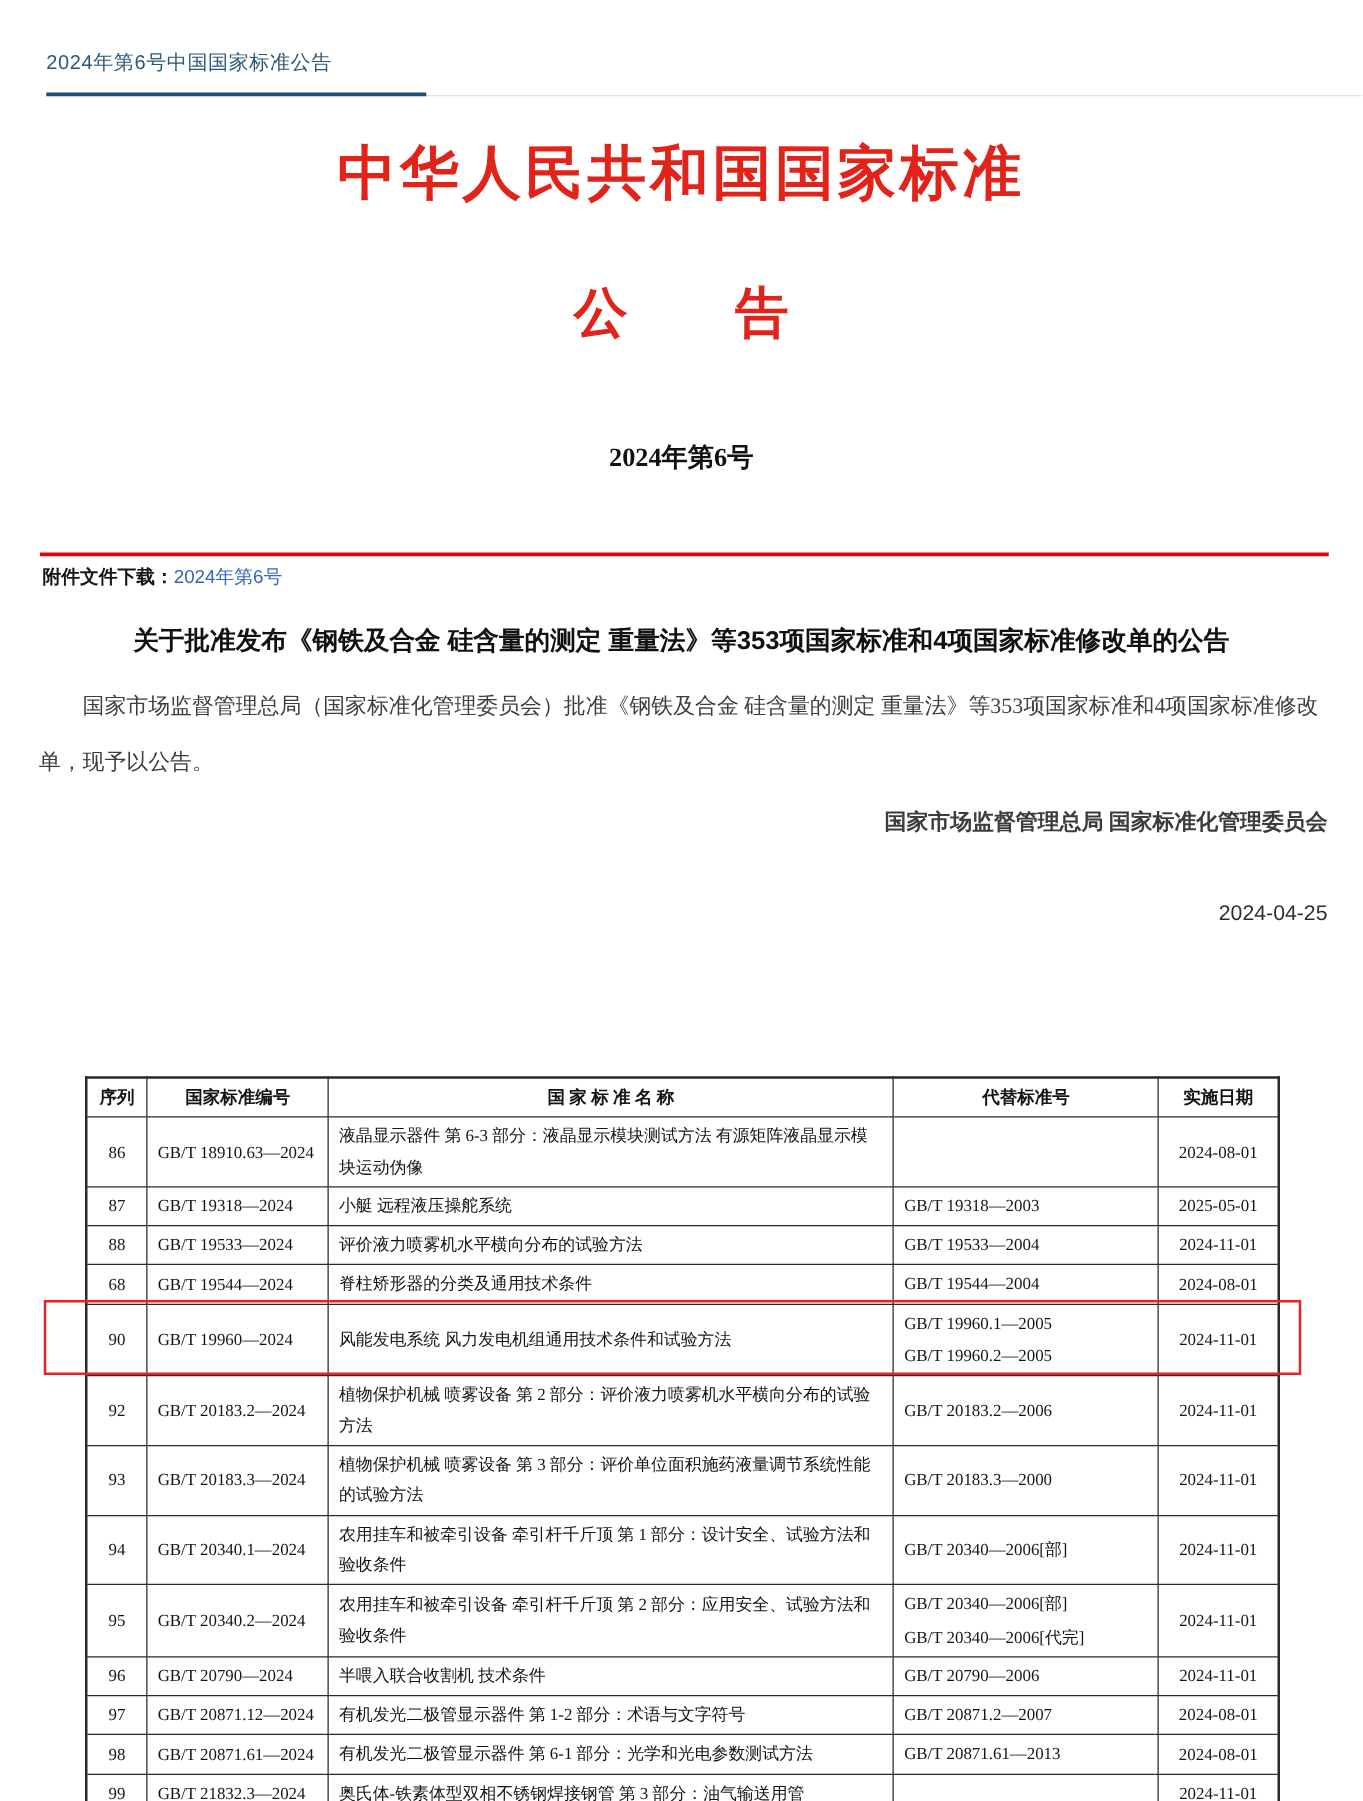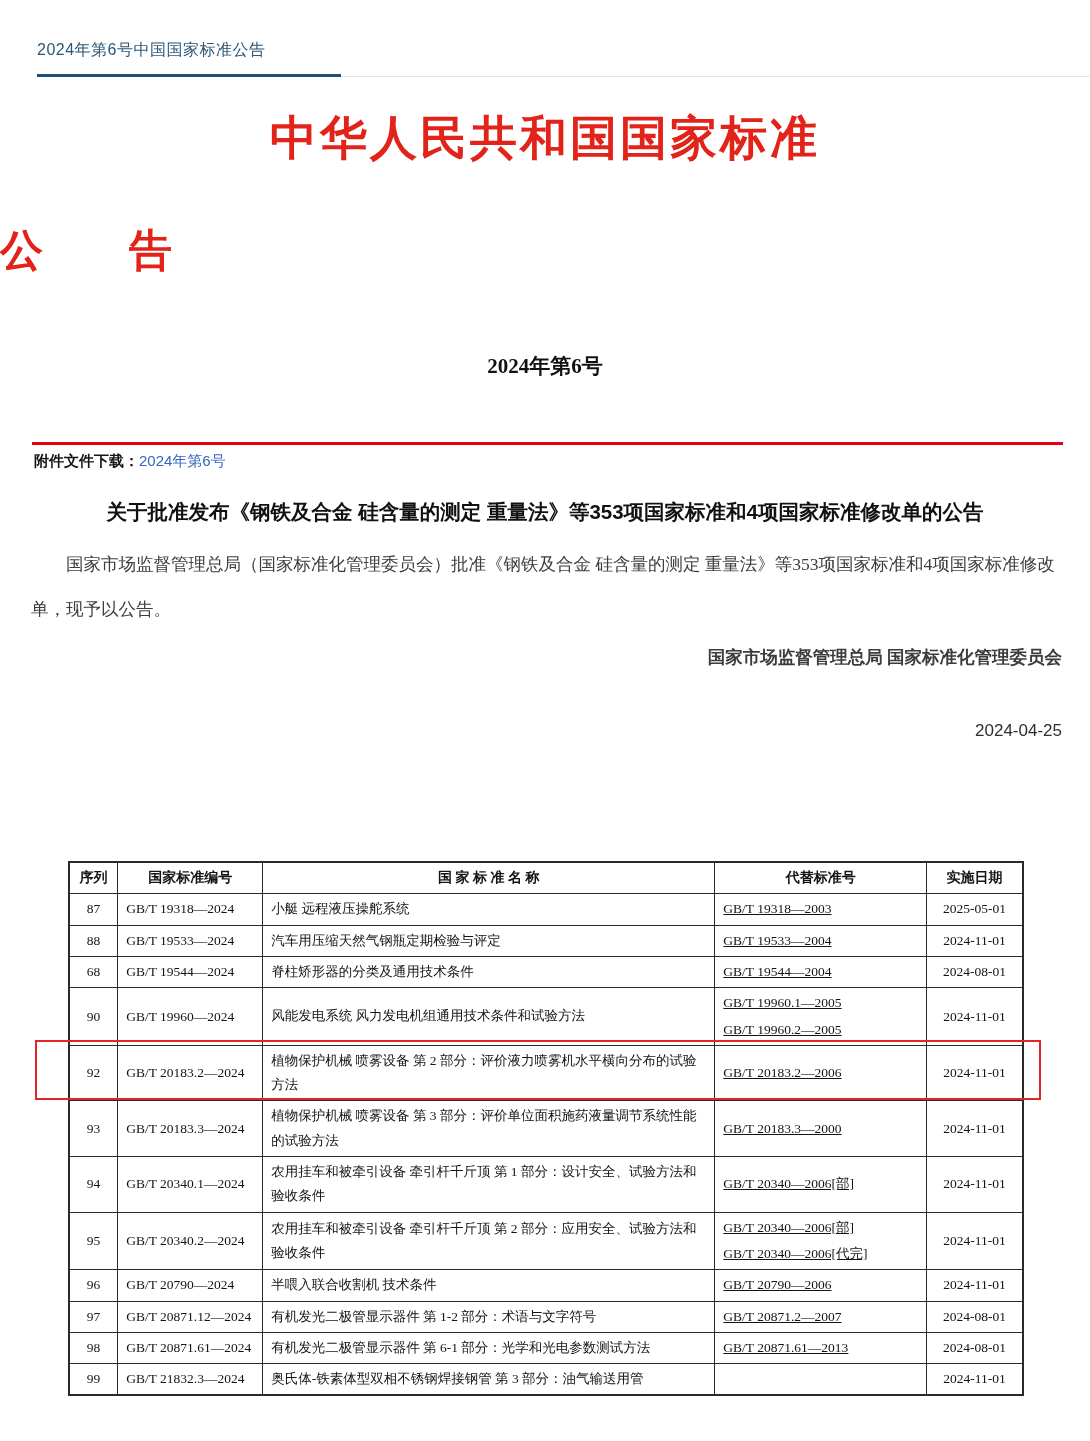--- a/index.html
+++ b/index.html
@@ -52,20 +52,21 @@
     margin-top: 30px;
     text-align: center;
     font-family: "Liberation Serif", "DejaVu Serif", serif;
     font-weight: bold;
     font-size: 47px;
     letter-spacing: 3px;
     color: var(--title-red);
   }
   .doc-subtitle {
     margin-top: 52px;
+    text-align: center;
     font-family: "Liberation Serif", "DejaVu Serif", serif;
     font-weight: bold;
     font-size: 43px;
     color: var(--title-red);
   }
   .issue-number {
     margin-top: 72px;
     text-align: center;
     font-family: "Liberation Serif", "DejaVu Serif", serif;
     font-weight: bold;
@@ -141,21 +142,21 @@
     font-size: 14px;
     font-weight: bold;
     padding: 6px 2px;
     text-align: center;
     white-space: nowrap;
     margin-left: 28px;
   }
   td.td-seq { text-align: center; padding: 3px 2px; }
   td.td-code { padding: 3px 6px 3px 8px; white-space: nowrap; }
   td.td-name { padding: 3px 8px; line-height: 1.8; }
-  td.td-repl { padding: 2px 6px 2px 8px; line-height: 1.7; text-decoration: underline; }
+  td.td-repl { padding: 2px 6px 2px 8px; line-height: 1.7; }
   td.td-repl div { line-height: 1.95; white-space: nowrap; }
   td.td-date { text-align: center; padding: 3px 2px; white-space: nowrap; }
 
   .highlight-box {
     position: absolute;
     left: -33px;
     right: -17px;
     border: 2px solid var(--highlight-red);
     pointer-events: none;
   }
@@ -198,32 +199,39 @@
       <tr>
         <th>序列</th>
         <th>国家标准编号</th>
         <th>国 家 标 准 名 称</th>
         <th>代替标准号</th>
         <th>实施日期</th>
       </tr>
     </thead>
     <tbody>
         <tr>
+          <td class="td-seq">86</td>
+          <td class="td-code">GB/T 18910.63—2024</td>
+          <td class="td-name">液晶显示器件 第 6-3 部分：液晶显示模块测试方法 有源矩阵液晶显示模块运动伪像</td>
+          <td class="td-repl"></td>
+          <td class="td-date">2024-08-01</td>
+        </tr>
+        <tr>
           <td class="td-seq">87</td>
           <td class="td-code">GB/T 19318—2024</td>
           <td class="td-name">小艇 远程液压操舵系统</td>
           <td class="td-repl">
             <div>GB/T 19318—2003</div>
           </td>
           <td class="td-date">2025-05-01</td>
         </tr>
         <tr>
           <td class="td-seq">88</td>
           <td class="td-code">GB/T 19533—2024</td>
-          <td class="td-name">汽车用压缩天然气钢瓶定期检验与评定</td>
+          <td class="td-name">评价液力喷雾机水平横向分布的试验方法</td>
           <td class="td-repl">
             <div>GB/T 19533—2004</div>
           </td>
           <td class="td-date">2024-11-01</td>
         </tr>
         <tr>
           <td class="td-seq">68</td>
           <td class="td-code">GB/T 19544—2024</td>
           <td class="td-name">脊柱矫形器的分类及通用技术条件</td>
           <td class="td-repl">

